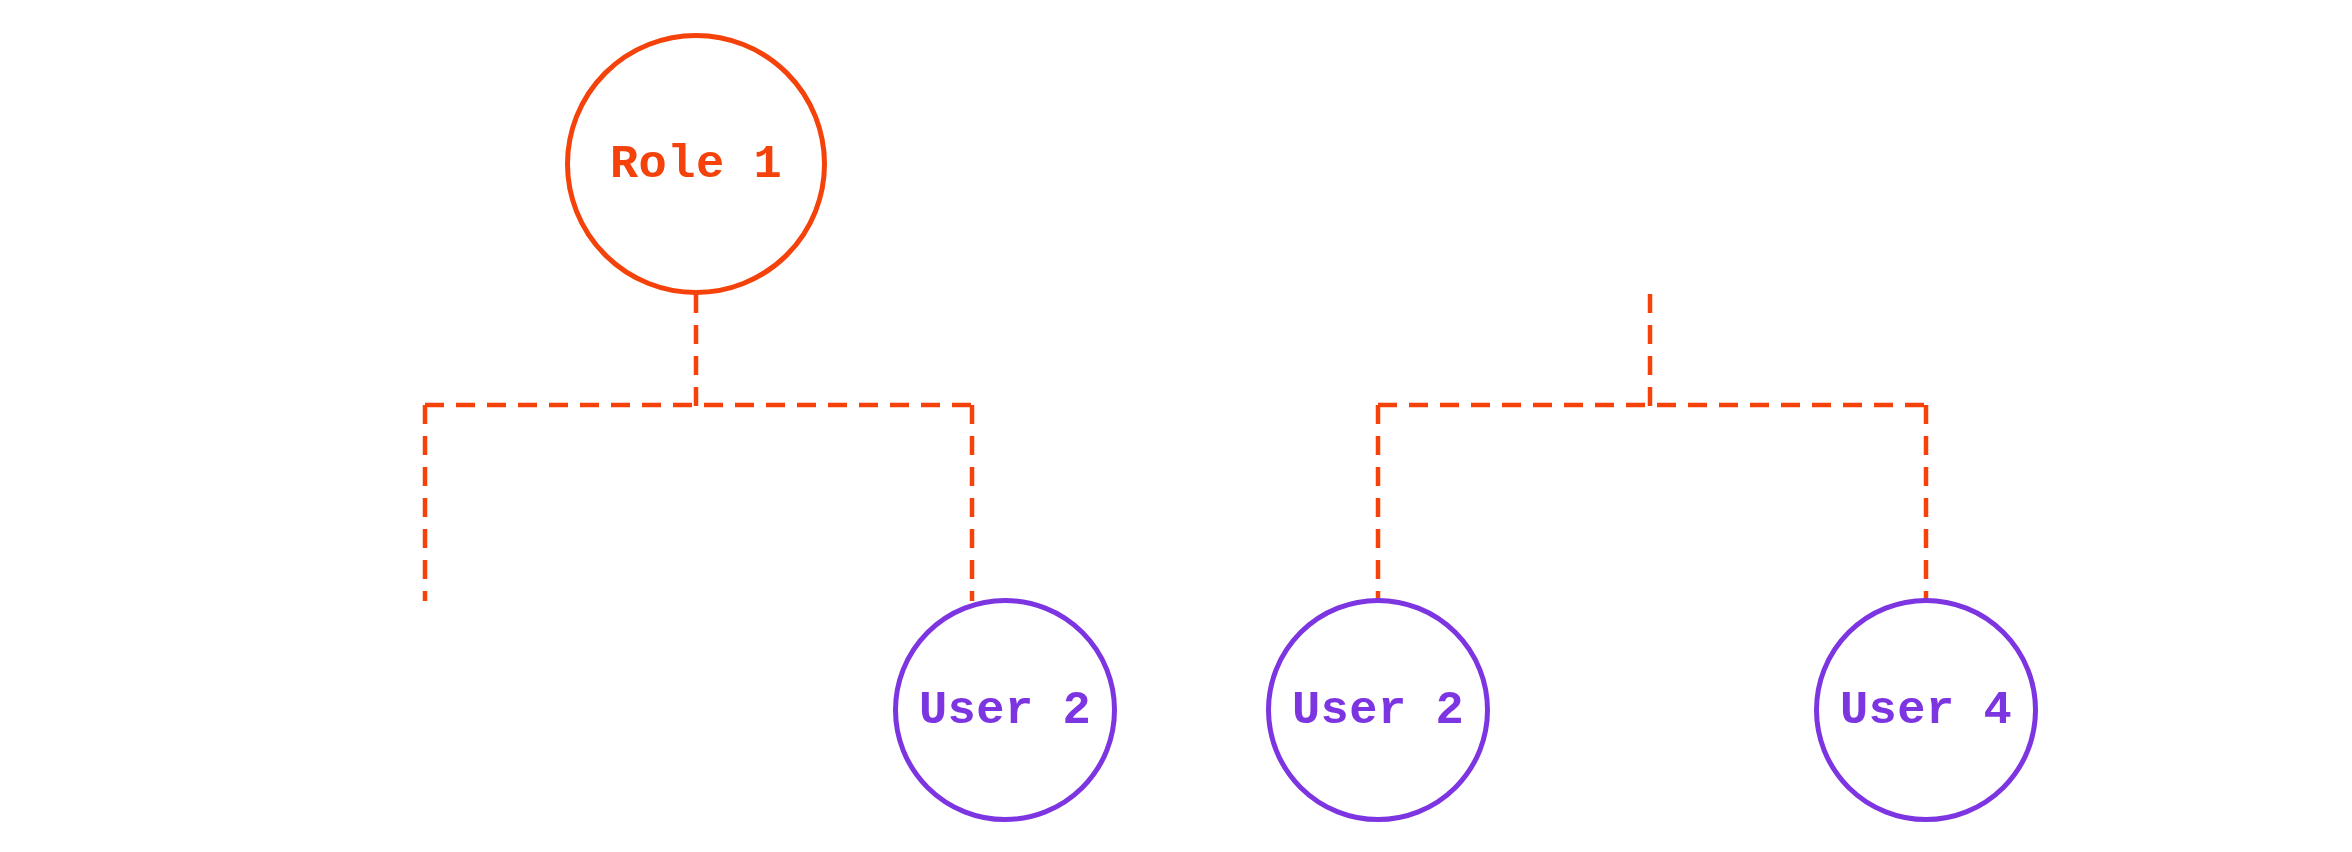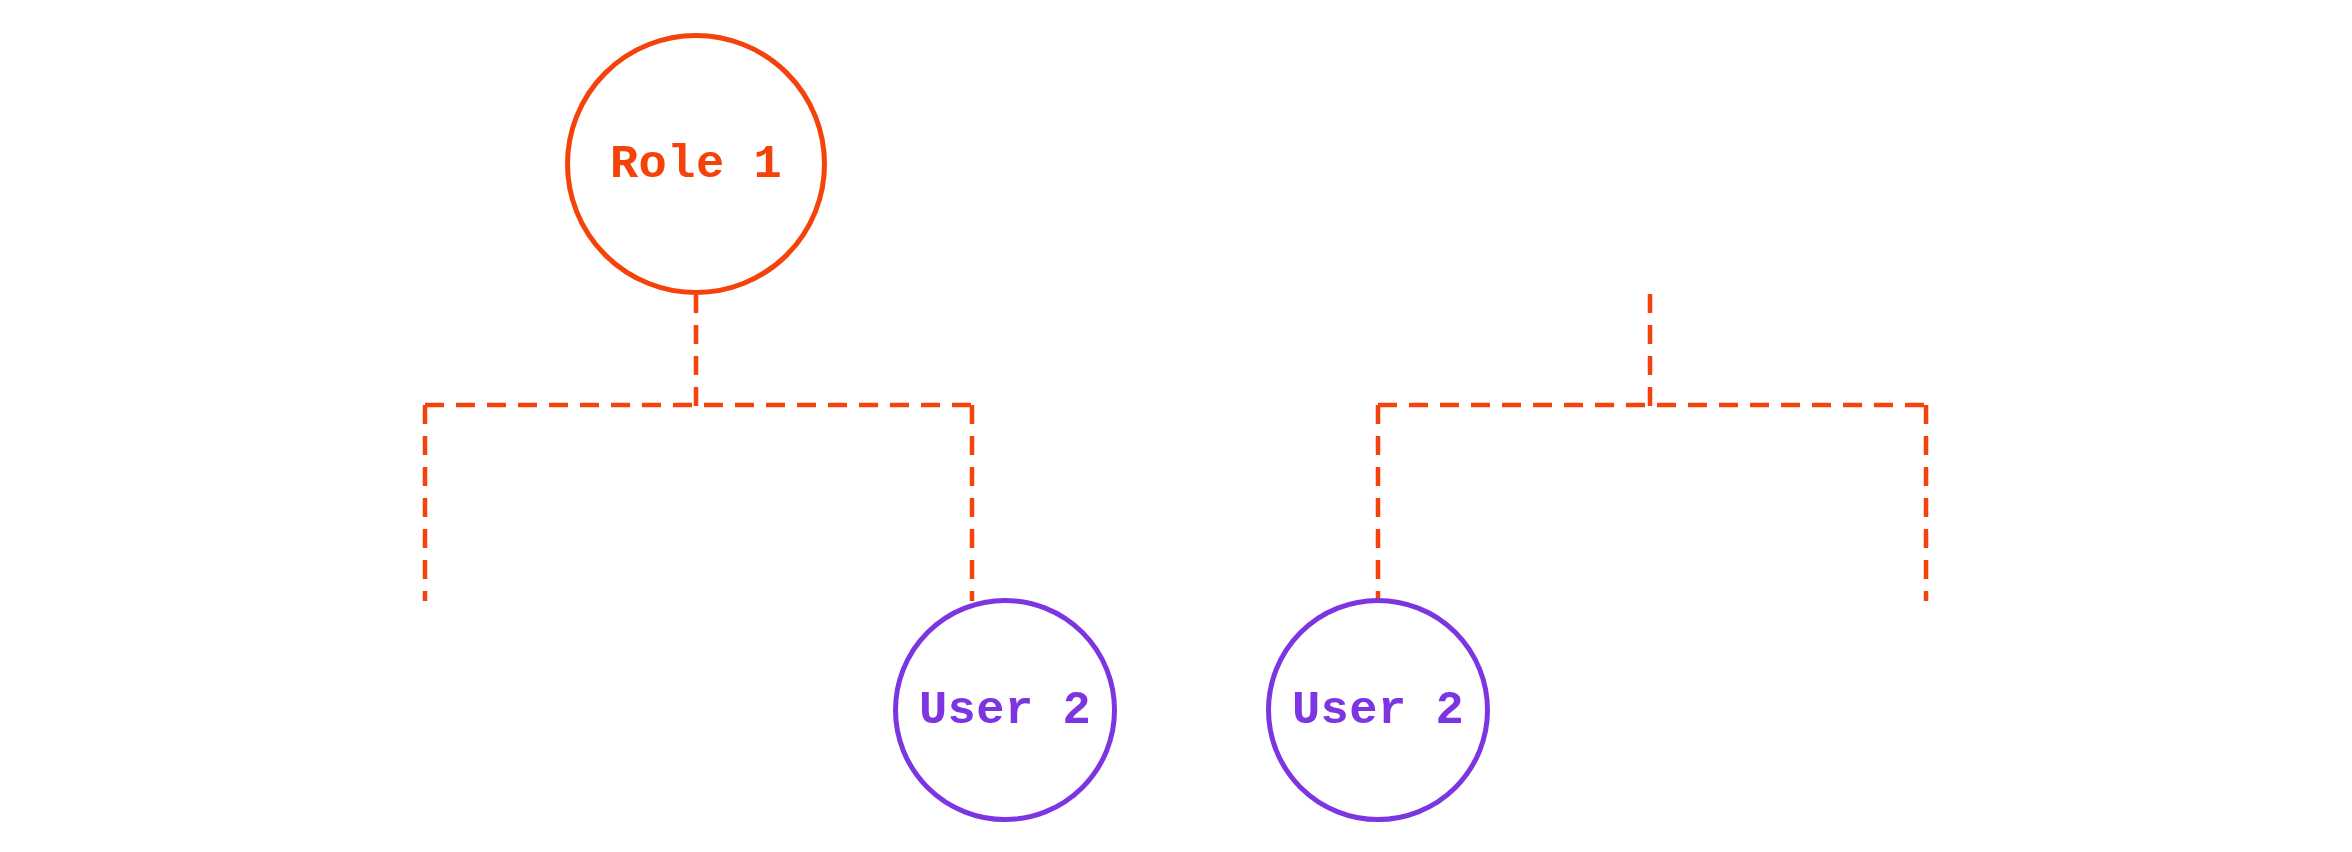--- a/index.html
+++ b/index.html
@@ -82,14 +82,17 @@
 
 
   <div class="node user" style="left:893px; top:598px;">
     <span class="label">User 2</span>
   </div>
 
   <div class="node user" style="left:1266px; top:598px;">
     <span class="label">User 2</span>
   </div>
 
+  <div class="node user" style="left:1814px; top:598px;">
+    <span class="label">User 4</span>
+  </div>
 
 </div>
 
 </body></html>

